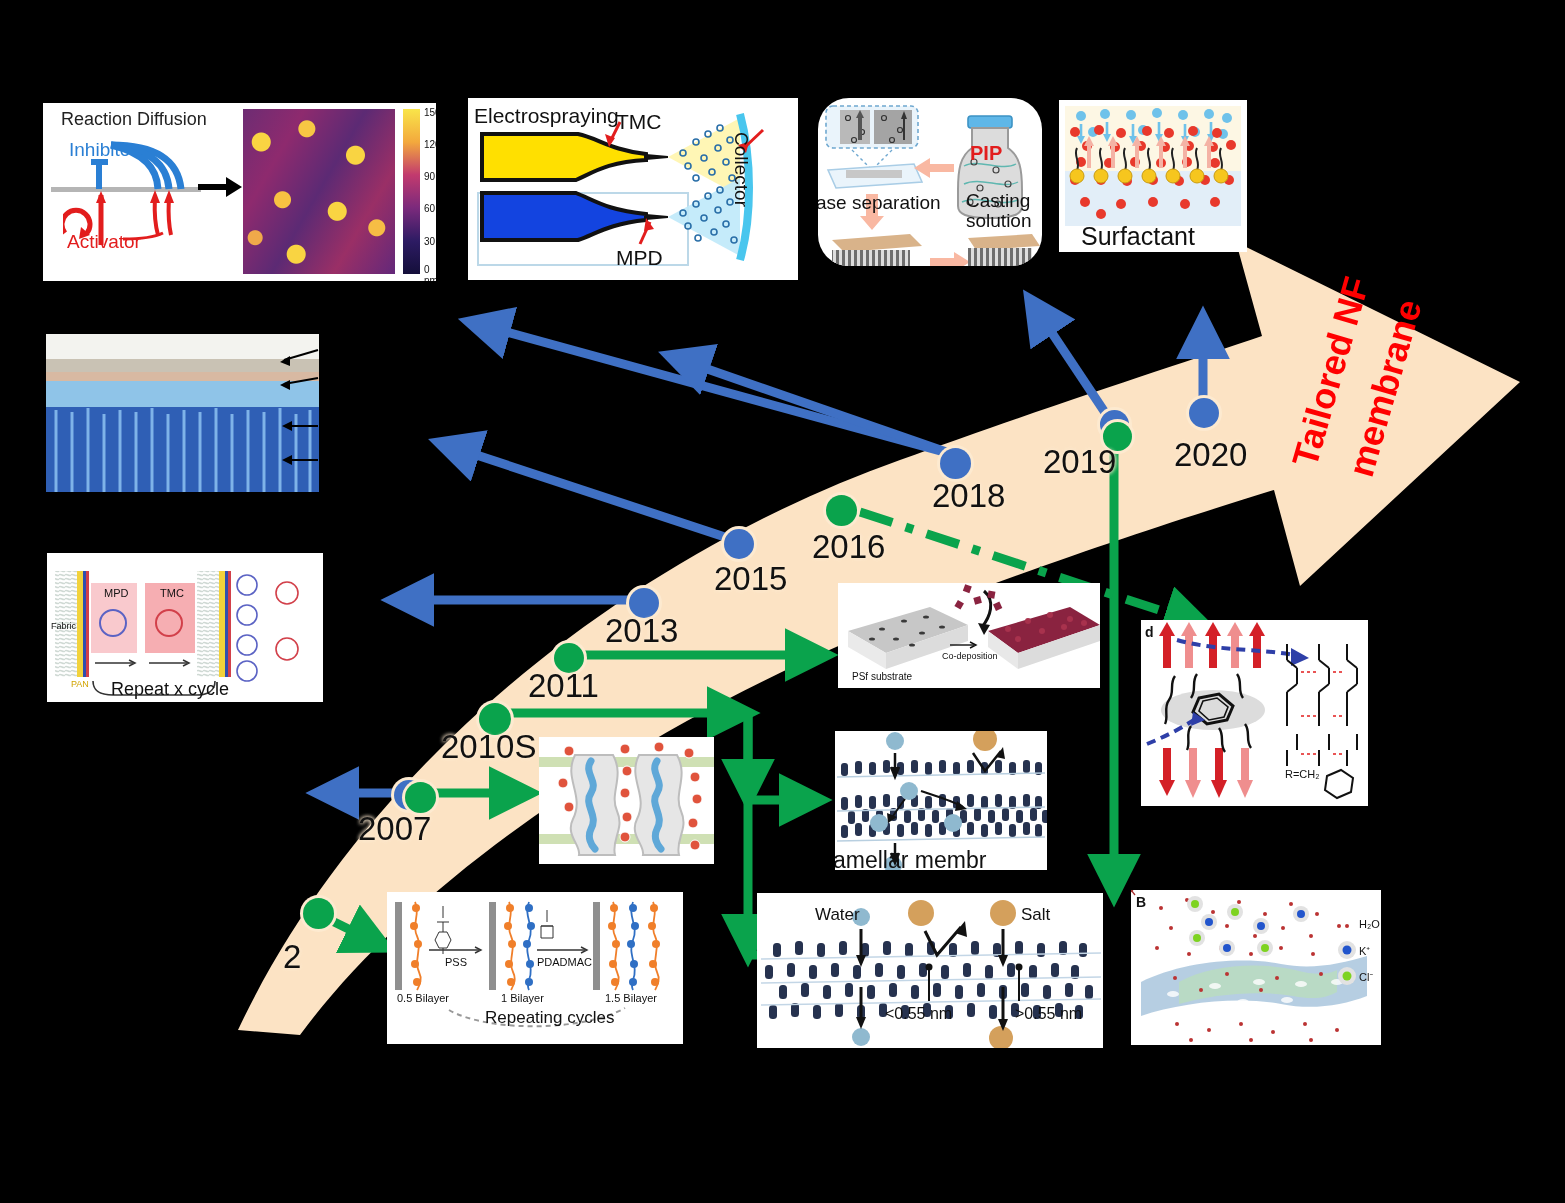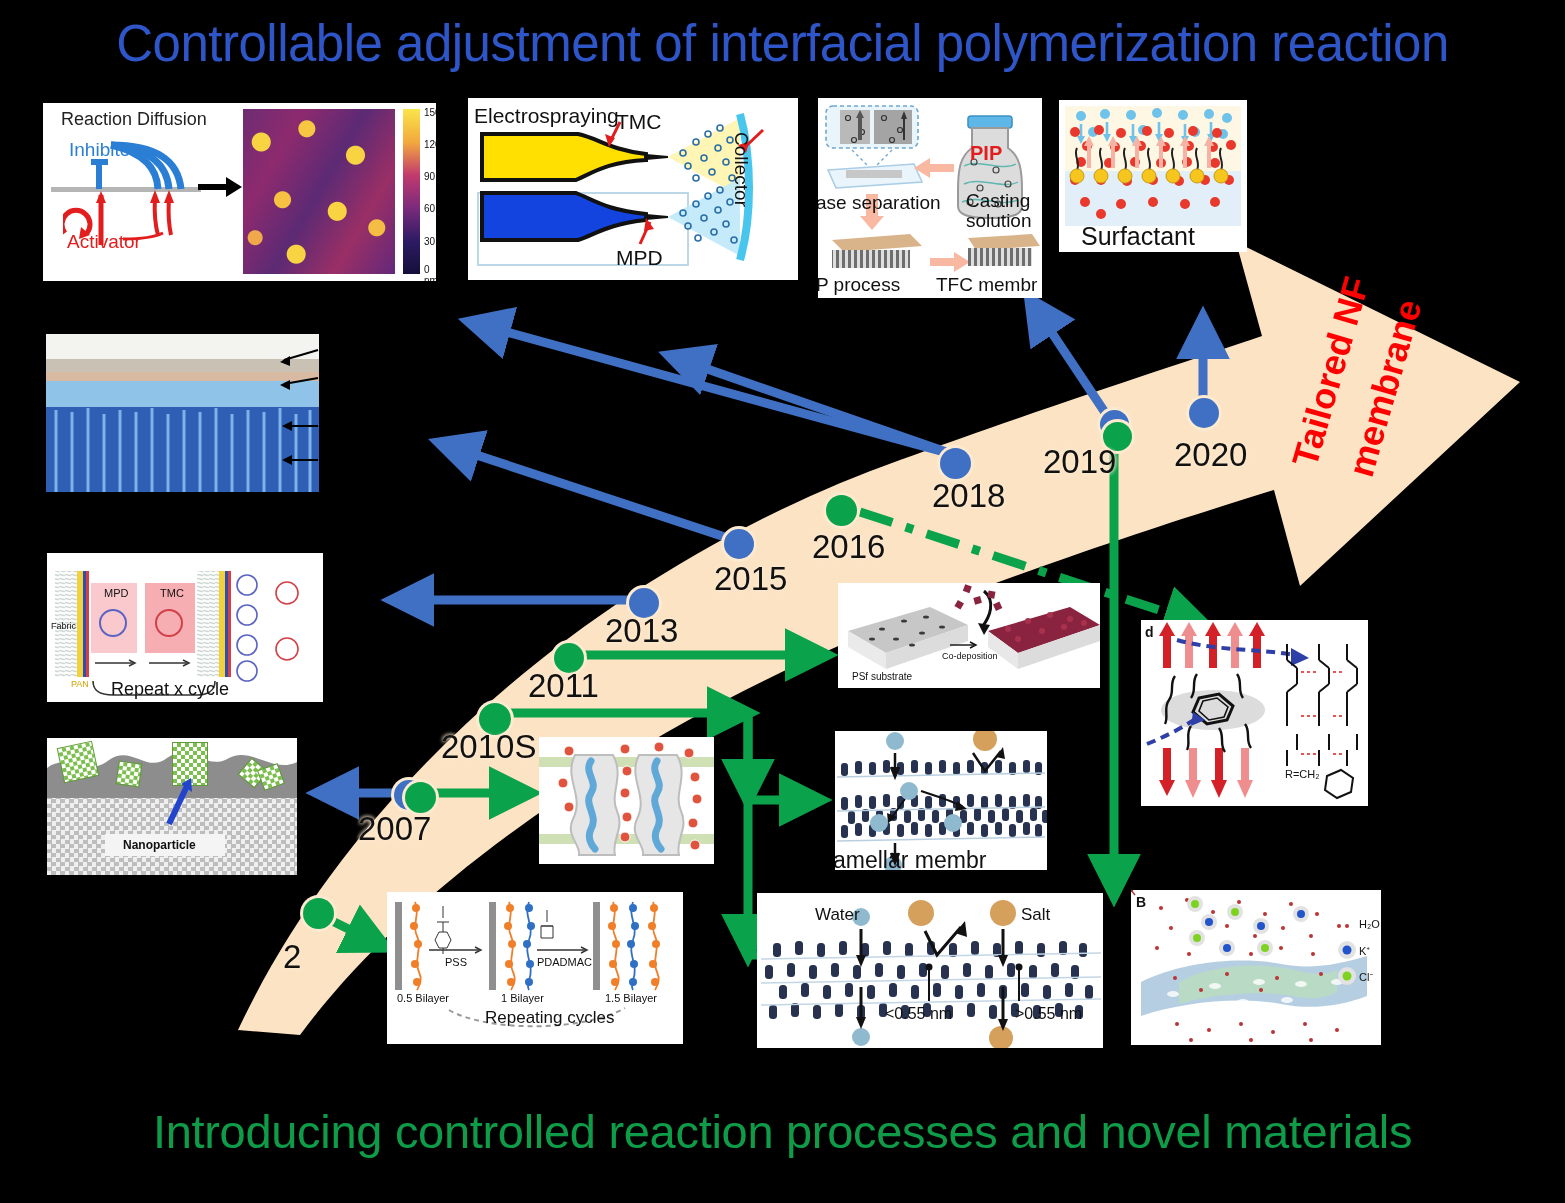--- a/index.html
+++ b/index.html
@@ -88,21 +88,20 @@
   .grid-sub{background:repeating-conic-gradient(#bdbdbd 0% 25%,#efefef 0% 50%) 0 0/9px 9px;}
 
   
   #prot-art{background:linear-gradient(#ffffff 0 16%,#cfe0b4 16% 24%,#ffffff 24% 76%,#cfe0b4 76% 84%,#ffffff 84% 100%);}
 </style>
 </head>
 <body>
 
 <div id="stage">
 
-  <div class="abs" id="title">Controllable adjustment of interfacial polymerization reaction</div>
 
   <svg id="bigarrow" class="abs" viewBox="0 0 1565 960">
     <path d="M238 900 C 360 640, 620 430, 900 330 C 1060 272, 1180 234, 1262 206
              L 1236 112 L 1520 252 L 1300 456 L 1274 360
              C 1190 386, 1070 424, 930 478 C 660 582, 420 742, 300 905 Z" fill="#fce3c4"></path>
   </svg>
   <div class="abs nflabel" id="nf1">Tailored NF</div>
   <div class="abs nflabel" id="nf2">membrane</div>
 
   <svg class="ov">
@@ -241,21 +240,21 @@
       <path d="M178 120 L186 131 L176 133 z" fill="#e21d1d"></path>
       <path d="M295 32 L276 50" stroke="#e21d1d" stroke-width="3"></path>
       <path d="M270 47 L281 44 L278 55 z" fill="#e21d1d"></path>
     </svg>
     <div class="cap" style="left:6px;top:6px;font-size:21px;">Electrospraying</div>
     <div class="cap" style="left:148px;top:12px;font-size:21px;">TMC</div>
     <div class="cap" style="left:148px;top:148px;font-size:21px;">MPD</div>
     <div class="cap" style="left:284px;top:34px;font-size:19px;transform:rotate(90deg);transform-origin:0 0;">Collector</div>
   </div>
 
-  <div class="abs panel" id="p-ps" style="left:818px;top:98px;width:224px;height:200px;">
+  <div class="abs panel" id="p-ps" style="left:818px;top:98px;width:224px;height:168px;border-radius:31px;">
     <svg class="abs" style="left:0;top:0;width:224px;height:200px;" viewBox="0 0 224 200">
       <rect x="8" y="8" width="92" height="42" rx="7" fill="#eaf4fb" stroke="#6fa8d0" stroke-width="1.6" stroke-dasharray="4 3"></rect>
       <rect x="22" y="12" width="30" height="34" fill="#b9b9b9"></rect>
         <rect x="56" y="12" width="38" height="34" fill="#a4a4a4"></rect>
       <g stroke="#333" stroke-width="1.2" fill="none">
         <circle cx="30" cy="20" r="2.5"></circle>
           <circle cx="44" cy="34" r="2.5"></circle>
           <circle cx="66" cy="20" r="2.5"></circle>
         <circle cx="82" cy="32" r="2.5"></circle>
           <circle cx="36" cy="42" r="2.5"></circle>
@@ -498,38 +497,20 @@
         </pattern>
       </defs>
     </svg>
     <div class="cap" style="left:4px;top:68px;font-size:9px;">Fabric</div>
     <div class="cap" style="left:24px;top:126px;font-size:9px;color:#d2a400;">PAN</div>
     <div class="cap" style="left:57px;top:34px;font-size:11px;">MPD</div>
     <div class="cap" style="left:113px;top:34px;font-size:11px;">TMC</div>
     <div class="cap" style="left:64px;top:126px;font-size:18px;">Repeat x cycle</div>
   </div>
 
-  <div class="abs panel" style="left:47px;top:738px;width:250px;height:137px;">
-    <div class="abs" id="np-art" style="left:0;top:0;width:250px;height:137px;"></div>
-    <div class="abs grid-sub" style="left:0;top:52px;width:250px;height:85px;"></div>
-    <svg class="abs" style="left:0;top:0;width:250px;height:60px;" viewBox="0 0 250 60">
-      <path d="M0 30 C 20 14, 40 40, 62 22 C 84 6, 100 36, 120 20 C 142 4, 160 34, 182 20 C 204 8, 226 36, 250 24 L250 60 L0 60 z" fill="#8d8d8d"></path>
-    </svg>
-    <div class="abs checker" style="left:13px;top:6px;width:34px;height:34px;transform:rotate(-12deg);"></div>
-    <div class="abs checker" style="left:70px;top:24px;width:22px;height:22px;transform:rotate(8deg);"></div>
-    <div class="abs checker" style="left:125px;top:4px;width:34px;height:42px;"></div>
-    <div class="abs checker" style="left:195px;top:24px;width:20px;height:20px;transform:rotate(40deg);"></div>
-    <div class="abs checker" style="left:213px;top:28px;width:20px;height:20px;transform:rotate(-20deg);"></div>
-    <svg class="abs" style="left:110px;top:30px;width:60px;height:60px;" viewBox="0 0 60 60">
-      <path d="M12 56 L30 18" stroke="#2244cc" stroke-width="6"></path>
-      <path d="M24 16 L34 10 L35 24 z" fill="#2244cc"></path>
-    </svg>
-    <div class="abs" style="left:58px;top:96px;width:120px;height:22px;background:#f4f4f4;"></div>
-    <div class="cap" style="left:76px;top:100px;font-size:12px;font-weight:700;">Nanoparticle</div>
-  </div>
 
   <div class="abs panel" style="left:387px;top:892px;width:296px;height:152px;">
     <svg class="abs" style="left:0;top:0;width:296px;height:152px;" viewBox="0 0 296 152">
       <rect x="8" y="10" width="7" height="88" fill="#8f8f8f"></rect>
       <rect x="102" y="10" width="7" height="88" fill="#8f8f8f"></rect>
       <rect x="206" y="10" width="7" height="88" fill="#8f8f8f"></rect>
       <g stroke="#f07f2a" stroke-width="1.8" fill="none">
         <path d="M28 10 C 34 22, 24 32, 30 44 C 36 56, 26 68, 32 80 C 36 88, 32 94, 30 98"></path>
         <path d="M122 10 C 128 22, 118 32, 124 44 C 130 56, 120 68, 126 80 C 130 88, 126 94, 124 98"></path>
         <path d="M226 10 C 232 22, 222 32, 228 44 C 234 56, 224 68, 230 80 C 234 88, 230 94, 228 98"></path>
@@ -930,15 +911,14 @@
         <circle cx="216" cy="86" r="9" fill="#e2e2e2"></circle>
           <circle cx="216" cy="86" r="4.5" fill="#7ed321"></circle>
       </g>
     </svg>
     <div class="cap" style="left:5px;top:4px;font-size:14px;font-weight:700;">B</div>
     <div class="cap" style="left:228px;top:28px;font-size:11px;">H₂O</div>
     <div class="cap" style="left:228px;top:53px;font-size:11px;">K⁺</div>
     <div class="cap" style="left:228px;top:79px;font-size:11px;">Cl⁻</div>
   </div>
 
-  <div class="abs" id="footer">Introducing controlled reaction processes and novel materials</div>
 
 </div>
 
 </body></html>

